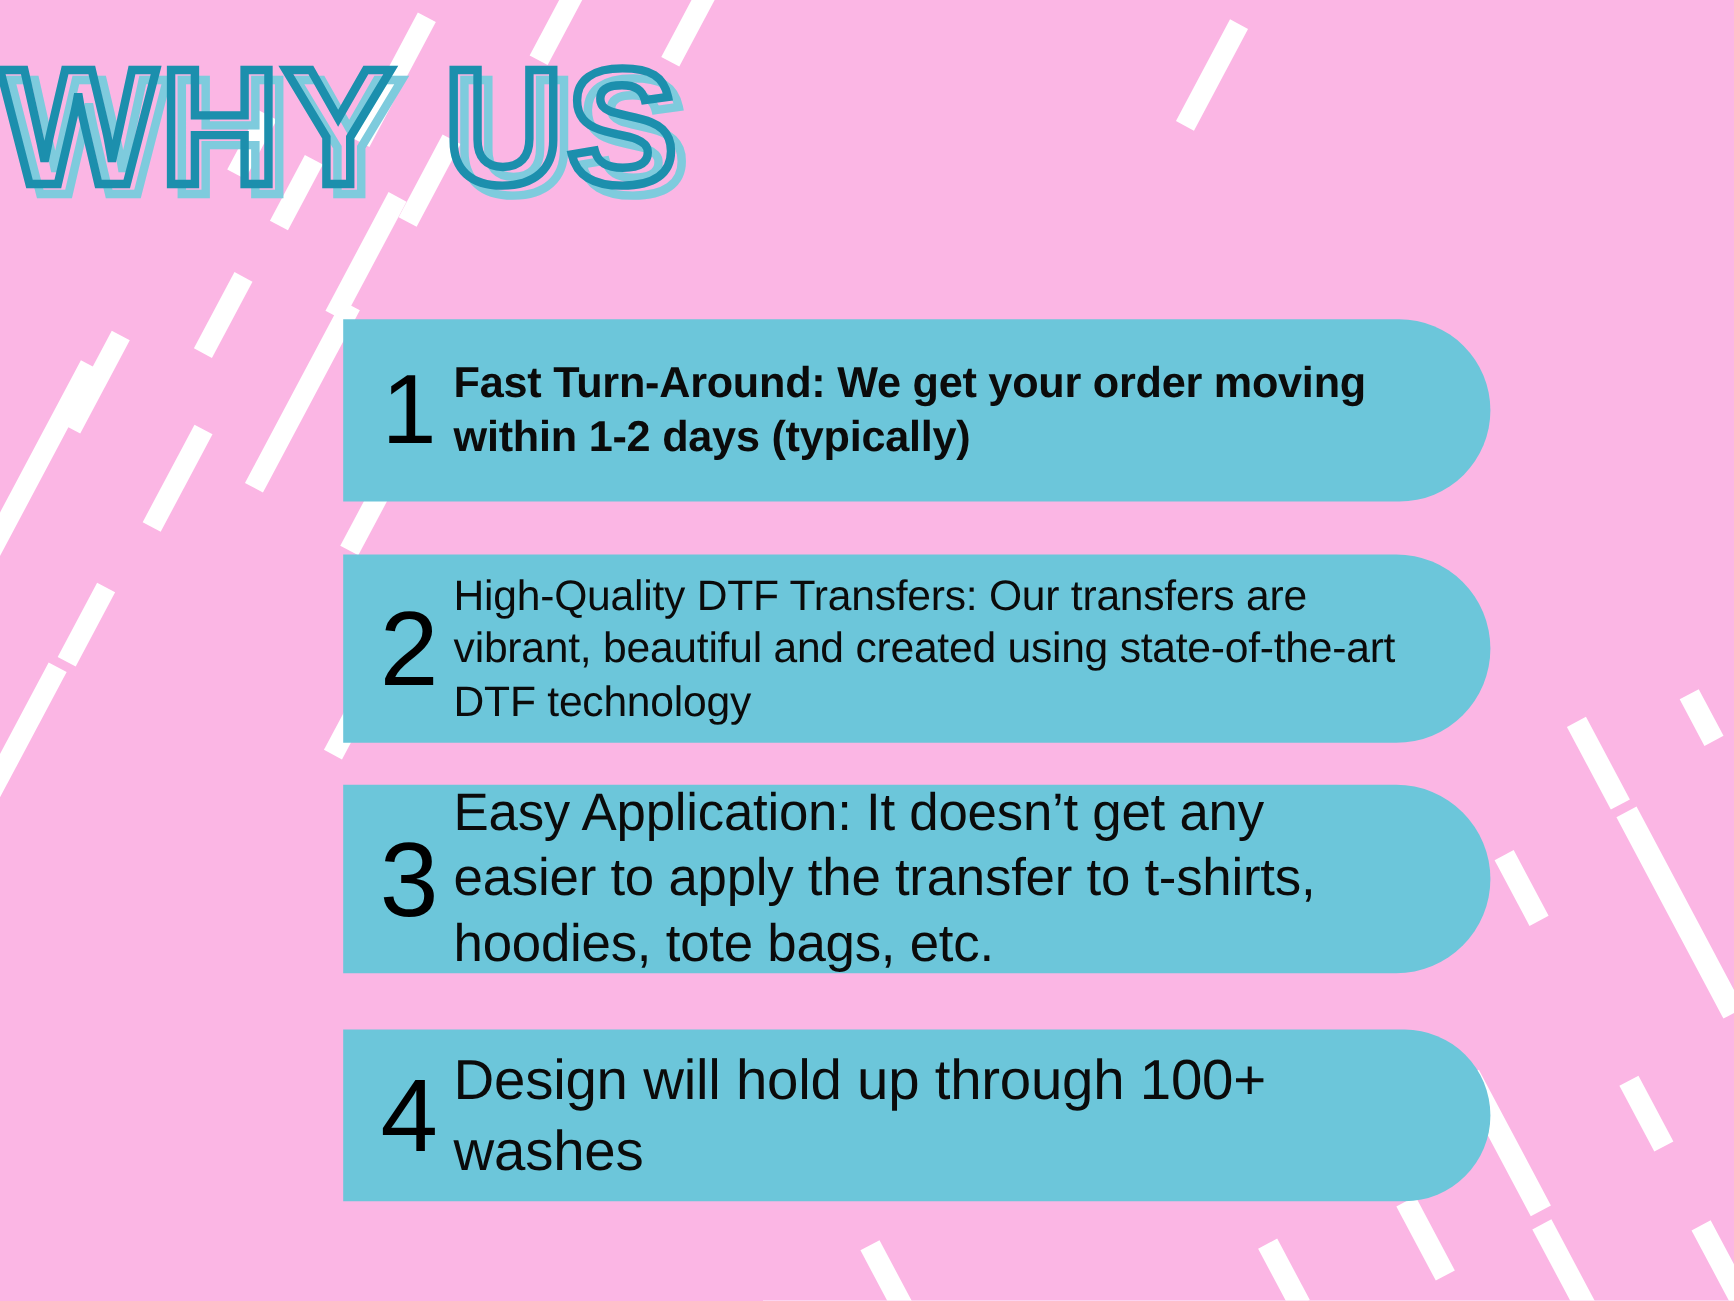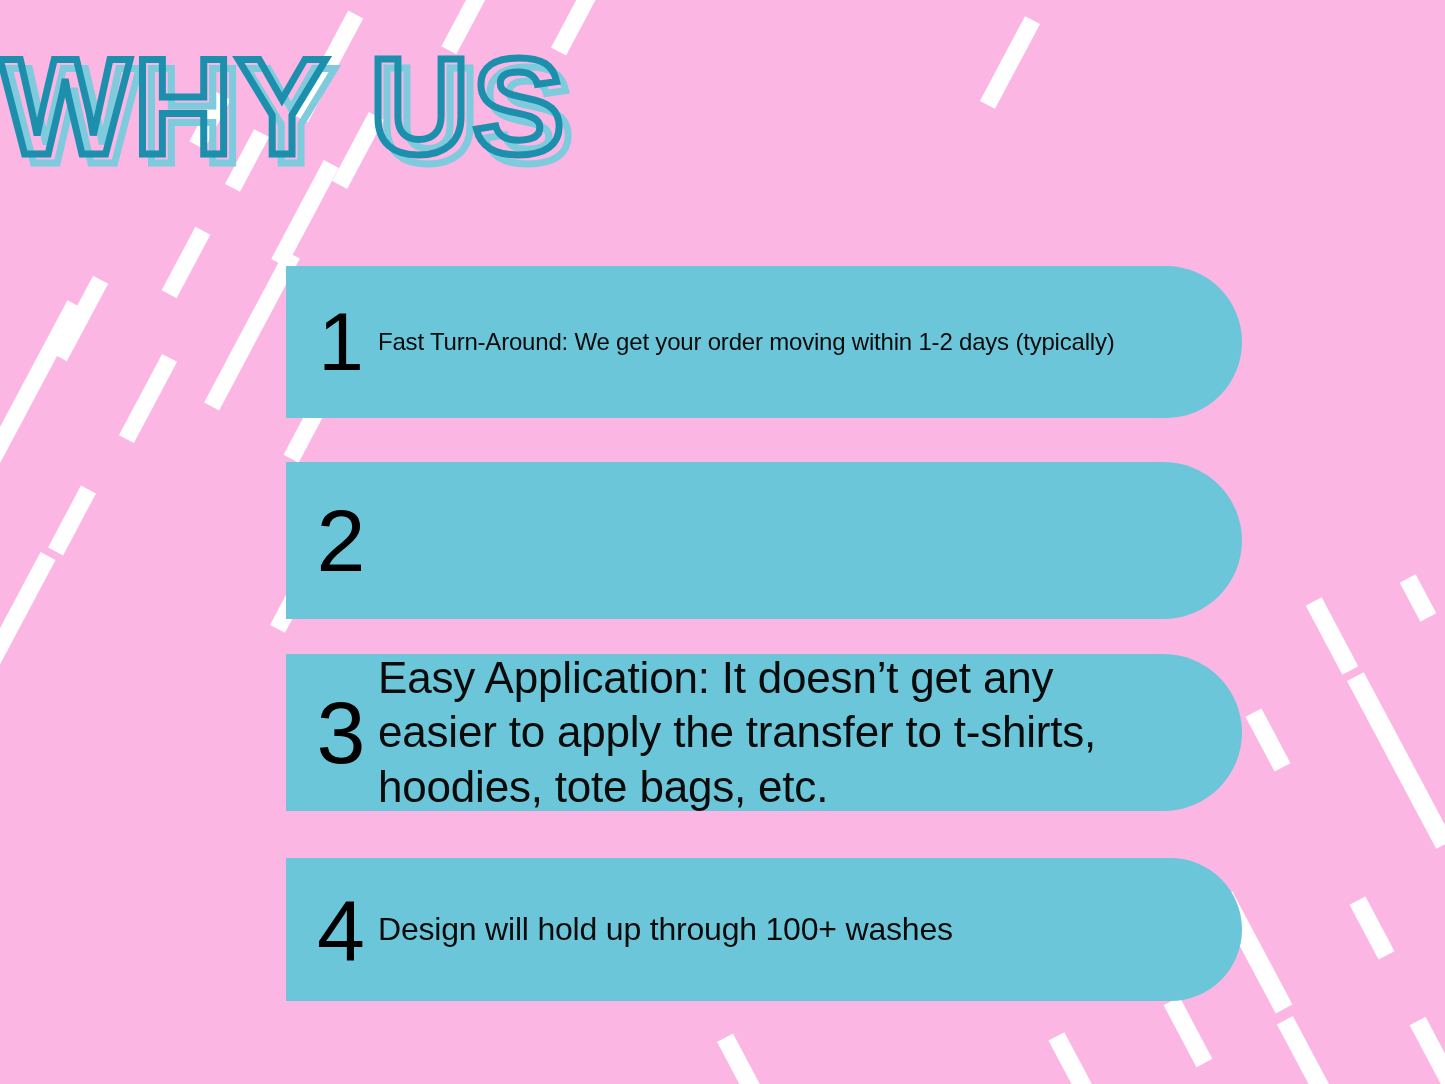--- a/index.html
+++ b/index.html
@@ -98,24 +98,24 @@
   .card-1 { top: 266px;  height: 152px; width: 956px; border-radius: 0 76px 76px 0; }
   .card-2 { top: 462px;  height: 157px; width: 956px; border-radius: 0 79px 79px 0; }
   .card-3 { top: 654px;  height: 157px; width: 956px; border-radius: 0 79px 79px 0; }
   .card-4 { top: 858px;  height: 143px; width: 956px; border-radius: 0 72px 72px 0; }
 
   .card-1 .card-num { font-size: 82px; }
   .card-2 .card-num { font-size: 88px; }
   .card-3 .card-num { font-size: 88px; }
   .card-4 .card-num { font-size: 86px; }
 
-  .card-1 .card-text { font-size: 24px; }
+  .card-1 .card-text { font-size: 36px; font-weight: bold; }
   .card-2 .card-text { font-size: 35.5px; }
   .card-3 .card-text { font-size: 44px; }
-  .card-4 .card-text { font-size: 32px; }
+  .card-4 .card-text { font-size: 47px; }
 </style>
 </head>
 <body>
 
 <div id="poster">
 
   <div id="decor">
       <div class="dash" style="background: rgb(255, 255, 255); width: 90px; height: 17px; left: 425px; top: 1.5px; transform: rotate(-62deg);"></div>
       <div class="dash" style="background: rgb(255, 255, 255); width: 70px; height: 17px; left: 540px; top: 11.5px; transform: rotate(-62deg);"></div>
       <div class="dash" style="background: rgb(255, 255, 255); width: 118px; height: 17px; left: 269px; top: 57.5px; transform: rotate(-62deg);"></div>
@@ -155,20 +155,21 @@
 
   <div id="cards">
 
     <div class="card card-1">
       <div class="card-num">1</div>
       <div class="card-text">Fast Turn-Around: We get your order moving within 1-2 days (typically)</div>
     </div>
 
     <div class="card card-2">
       <div class="card-num">2</div>
+      <div class="card-text">High-Quality DTF Transfers: Our transfers are vibrant, beautiful and created using state-of-the-art DTF technology</div>
     </div>
 
     <div class="card card-3">
       <div class="card-num">3</div>
       <div class="card-text">Easy Application: It doesn’t get any easier to apply the transfer to t-shirts, hoodies, tote bags, etc.</div>
     </div>
 
     <div class="card card-4">
       <div class="card-num">4</div>
       <div class="card-text">Design will hold up through 100+ washes</div>

